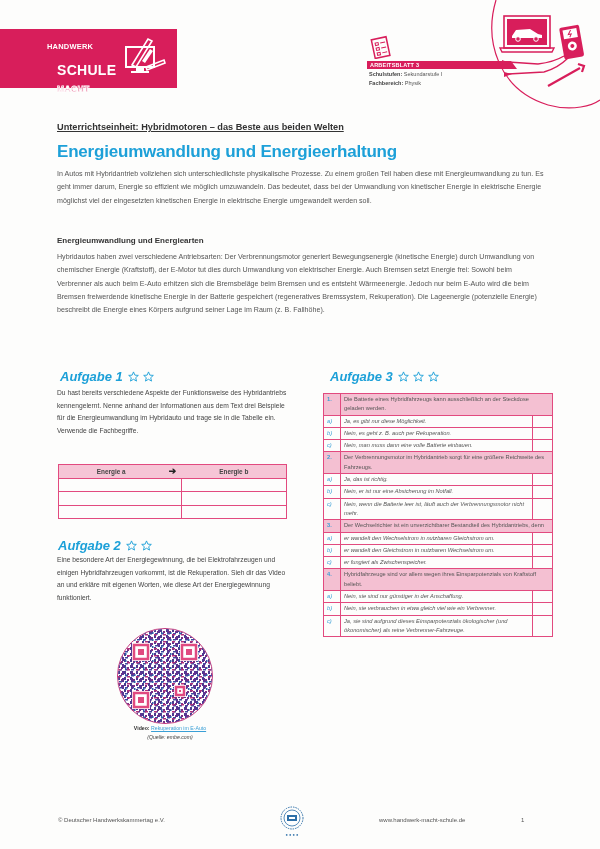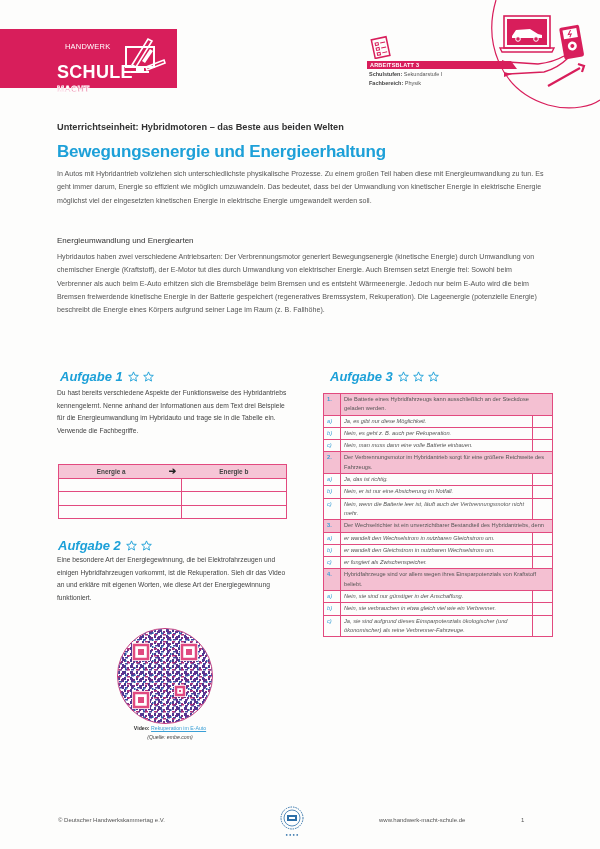--- a/index.html
+++ b/index.html
@@ -1,41 +1,41 @@
 <!DOCTYPE html>
 <html><head>
 <meta charset="utf-8">
 <style>
   * { box-sizing: border-box; margin: 0; padding: 0; }
   html, body { width: 600px; height: 849px; background: #fdfdfc; overflow: hidden; }
   body { position: relative; font-family: "Liberation Sans", sans-serif; color: #444; }
 
   
   .logo { position: absolute; left: 0; top: 29px; width: 177px; height: 59px; background: #d81e5b; }
-  .logo .t1 { position: absolute; left: 65px; top: 13px; color: #fff; font-weight: normal; font-size: 7.5px; letter-spacing: 0.2px; }
+  .logo .t1 { position: absolute; left: 47px; top: 13px; color: #fff; font-weight: bold; font-size: 7.5px; letter-spacing: 0.2px; }
   .logo .t2 { position: absolute; left: 57px; top: 22px; color: #d81e5b; font-weight: bold; font-size: 8.5px; -webkit-text-stroke: 0.8px #fff; letter-spacing: 0.4px; margin-top: 33px; }
-  .logo .t3 { position: absolute; left: 57px; top: 33px; color: #fff; font-weight: bold; font-size: 18px; letter-spacing: 0.3px; }
+  .logo .t3 { position: absolute; left: 57px; top: 33px; color: #fff; font-weight: bold; font-size: 14px; letter-spacing: 0.3px; }
   .logo svg { position: absolute; left: 122px; top: 6px; }
 
   
   .sheet-icon { position: absolute; left: 370px; top: 35px; }
   .sheet-bar { position: absolute; left: 367px; top: 61px; width: 150px; height: 8px; background: #d81e5b; clip-path: polygon(0 0, 96% 0, 100% 100%, 0 100%); }
   .sheet-bar span { color: #fff; font-size: 5.5px; font-weight: bold; position: absolute; left: 3px; top: 0.5px; letter-spacing: 0.2px; }
   .meta { position: absolute; left: 369px; font-size: 5.5px; color: #555; }
   .meta b { color: #444; }
   .meta1 { top: 71px; }
   .meta2 { top: 80px; }
   .deco { position: absolute; left: 488px; top: 0; }
 
   
-  .unit { position: absolute; left: 57px; top: 122px; font-size: 9.2px; font-weight: bold; color: #333; }
+  .unit { position: absolute; left: 57px; top: 122px; font-size: 9.2px; font-weight: bold; color: #333; text-decoration: underline; }
   .title { position: absolute; left: 57px; top: 142px; font-size: 17px; font-weight: bold; color: #1da0d8; letter-spacing: -0.2px; }
   .para { position: absolute; left: 57px; width: 490px; font-size: 7.1px; line-height: 13.3px; color: #555; }
   .para1 { top: 168px; }
-  .h2 { position: absolute; left: 57px; top: 236px; font-size: 8px; font-weight: normal; color: #333; }
+  .h2 { position: absolute; left: 57px; top: 236px; font-size: 8px; font-weight: bold; color: #333; }
   .para2 { top: 251px; }
 
   
   .task-h { position: absolute; font-size: 13px; font-weight: bold; font-style: italic; color: #1da0d8; display: flex; align-items: center; gap: 3px; }
   .task-h .stars { display: flex; gap: 4px; margin-left: 2px; }
   .task-h svg { display: block; }
   .t1h { left: 60px; top: 369px; }
   .t2h { left: 58px; top: 538px; justify-content: flex-end; }
   .t3h { left: 330px; top: 369px; align-items: center; }
 
@@ -117,21 +117,21 @@
     <path d="M85 30 L82 34 L85 34 L83 37" stroke="#d81e5b" stroke-width="1" fill="none"></path>
     <circle cx="84" cy="46" r="4.5" fill="#fff"></circle>
     <circle cx="84" cy="46" r="2" fill="#d81e5b"></circle>
   </g>
   <path d="M20 62 L50 64 M20 74 L56 72 M50 64 Q66 62 76 56 M56 72 Q70 68 80 58" fill="none" stroke="#d81e5b" stroke-width="1.4"></path>
   <path d="M14 60 L22 63 L14 65 Z M16 72 L24 74 L16 77 Z" fill="#d81e5b"></path>
   <path d="M60 86 L92 68 M90 64 L96 66 L94 72" fill="none" stroke="#d81e5b" stroke-width="2.2"></path>
 </svg>
 
 <div class="unit">Unterrichtseinheit: Hybridmotoren – das Beste aus beiden Welten</div>
-<div class="title">Bewegungsenergie und Energieerhaltung</div>
+<div class="title">Energieumwandlung und Energieerhaltung</div>
 <p class="para para1">In Autos mit Hybridantrieb vollziehen sich unterschiedlichste physikalische Prozesse. Zu einem großen Teil haben diese mit Energieumwandlung zu tun. Es geht immer darum, Energie so effizient wie möglich umzuwandeln. Das bedeutet, dass bei der Umwandlung von kinetischer Energie in elektrische Energie möglichst viel der eingesetzten kinetischen Energie in elektrische Energie umgewandelt werden soll.</p>
 <div class="h2">Energieumwandlung und Energiearten</div>
 <p class="para para2">Hybridautos haben zwei verschiedene Antriebsarten: Der Verbrennungsmotor generiert Bewegungsenergie (kinetische Energie) durch Umwandlung von chemischer Energie (Kraftstoff), der E-Motor tut dies durch Umwandlung von elektrischer Energie. Auch Bremsen setzt Energie frei: Sowohl beim Verbrenner als auch beim E-Auto erhitzen sich die Bremsbeläge beim Bremsen und es entsteht Wärmeenergie. Jedoch nur beim E-Auto wird die beim Bremsen freiwerdende kinetische Energie in der Batterie gespeichert (regeneratives Bremssystem, Rekuperation). Die Lageenergie (potenzielle Energie) beschreibt die Energie eines Körpers aufgrund seiner Lage im Raum (z. B. Fallhöhe).</p>
 
 <div class="task-h t1h">
   <span>Aufgabe 1</span>
   <span class="stars">
     <svg width="11" height="11" viewBox="0 0 24 24">
         <path d="M12 2l3 7 7.5.6-5.7 5 1.8 7.4L12 18l-6.6 4 1.8-7.4-5.7-5L9 9z" fill="none" stroke="#1da0d8" stroke-width="2"></path>
       </svg>

